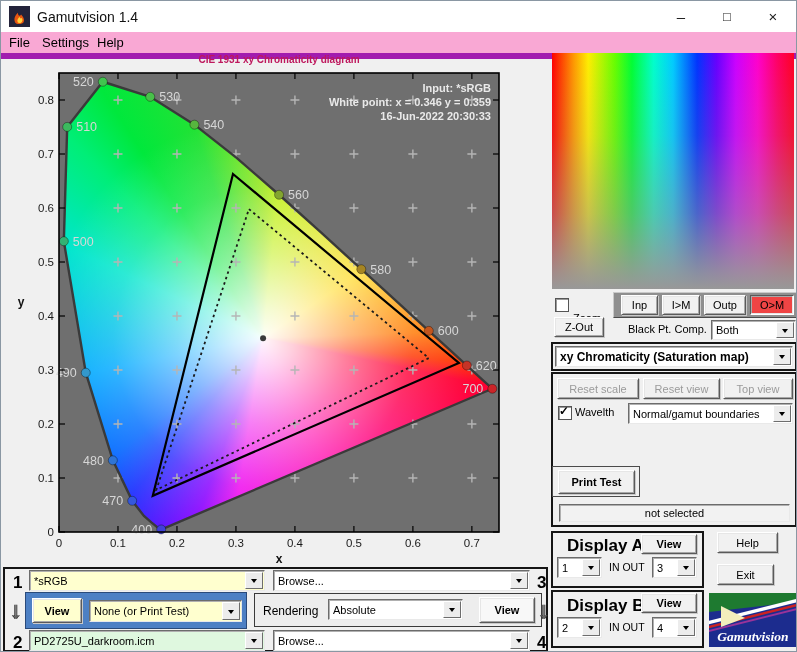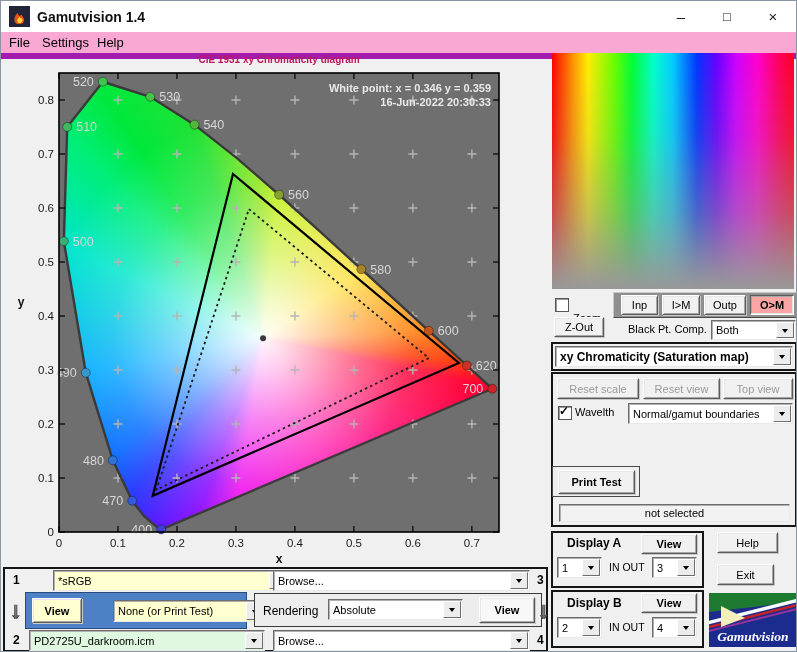--- a/index.html
+++ b/index.html
@@ -1,21 +1,21 @@
 <!DOCTYPE html>
 <html><head>
 <meta charset="utf-8">
 <style>
   html,body{margin:0;padding:0;background:#fff;}
   body{width:797px;height:652px;font-family:"Liberation Sans",sans-serif;}
   .win{position:relative;width:797px;height:652px;background:#f0f0f0;overflow:hidden;
        border:1px solid #8a97a3;box-sizing:border-box;}
   .titlebar{position:absolute;left:0;top:0;right:0;height:31px;background:#ffffff;}
   .appicon{position:absolute;left:8px;top:5px;width:21px;height:21px;}
-  .wtitle{position:absolute;left:36px;top:8px;font-size:14px;color:#111;font-weight:bold;}
+  .wtitle{position:absolute;left:36px;top:8px;font-size:14px;color:#111;}
   .winbtn{position:absolute;top:0;width:46px;height:31px;text-align:center;line-height:31px;
           font-size:15px;color:#222;}
   .menubar{position:absolute;left:0;top:31px;right:0;height:21px;background:#f9a8d4;
            border-bottom:6px solid #a21caf;}
   .menuitem{position:absolute;top:3px;font-size:13px;color:#000;}
   .chart-title{position:absolute;left:58px;top:53px;width:440px;text-align:center;
                font-size:10px;font-weight:bold;color:#be185d;}
   .plot-bg{position:absolute;left:58px;top:72px;width:440px;height:459px;background:#6f6f6f;}
   #horseshoe{position:absolute;left:58px;top:72px;width:440px;height:459px;}
   #chart-overlay{position:absolute;left:0;top:0;width:547px;height:566px;pointer-events:none;
@@ -29,46 +29,46 @@
       linear-gradient(to right, #ff0000 0%, #ff9900 9%, #ffee00 15%, #66ff00 26%,
         #00ff33 33%, #00ffcc 42%, #00ccff 50%, #0033ff 60%, #6600ff 68%, #cc00ff 76%,
         #ff00cc 85%, #ff0066 93%, #ff0022 100%);}
   .btn{position:absolute;background:#f1f1f1;border:1px solid;
        border-color:#ffffff #5a5a5a #5a5a5a #ffffff;
        box-shadow:inset 1px 1px 0 #e6e6e6, inset -1px -1px 0 #a8a8a8, 1px 1px 0 #c9c9c9;
        font-size:11px;color:#000;display:flex;align-items:center;justify-content:center;
        box-sizing:border-box;white-space:nowrap;font-family:inherit;}
   .btn.bold{font-weight:bold;}
   .btn.disabled{color:#9b9b9b;}
-  .btn.active{background:#fca5a5;border-color:#5a5a5a #ffffff #ffffff #5a5a5a;
-       box-shadow:inset -1px -1px 0 #e6e6e6, inset 1px 1px 0 #a8a8a8;font-weight:bold;}
+  .btn.active{background:#ef4444;border-color:#5a5a5a #ffffff #ffffff #5a5a5a;
+       box-shadow:inset -1px -1px 0 #e6e6e6, inset 1px 1px 0 #a8a8a8;font-weight:normal;}
   .panel-gray{position:absolute;background:#8f8f8f;border:1px solid;
        border-color:#c9c9c9 #4a4a4a #4a4a4a #c9c9c9;box-sizing:border-box;}
   .combo{position:absolute;background:#fff;border:1px solid;
        border-color:#6c6c6c #e9e9e9 #e9e9e9 #6c6c6c;
        box-shadow:inset 1px 1px 0 #b0b0b0;box-sizing:border-box;}
   .combo .txt{position:absolute;left:4px;top:50%;transform:translateY(-50%);
        font-size:11px;color:#000;white-space:nowrap;overflow:hidden;max-width:calc(100% - 20px);}
   .combo.boldtxt .txt{font-weight:bold;font-size:12px;}
   .combo .dd{position:absolute;top:1px;right:1px;bottom:1px;width:16px;background:#ececec;
        border:1px solid;border-color:#ffffff #6d6d6d #6d6d6d #ffffff;
        display:flex;align-items:center;justify-content:center;}
   .combo .dd::after{content:"";width:0;height:0;border:3.5px solid transparent;
        border-top:4.5px solid #000;margin-top:4px;}
-  .combo.yellow{background:#ffffcf;margin-left:24px;}
+  .combo.yellow{background:#ffffcf;}
   .combo.green{background:#dff8df;}
   .frame{position:absolute;border:2px solid #151515;box-sizing:border-box;}
   .thinframe{position:absolute;border:1px solid #4a4a4a;box-sizing:border-box;}
   .checkbox{position:absolute;width:12px;height:12px;background:#fff;border:1px solid #555;
        box-shadow:inset 1px 1px 0 #9a9a9a;}
   .checkbox.checked::after{content:"✓";position:absolute;left:0px;top:-3px;font-size:12px;
        font-weight:bold;color:#000;}
   .lbl{position:absolute;font-size:11px;color:#000;white-space:nowrap;}
   .lbl.bold{font-weight:bold;}
-  .lbl.big{font-size:12px;}
+  .lbl.big{font-size:17px;}
   .status-field{position:absolute;background:#f2f2f2;border:1px solid;
        border-color:#6c6c6c #e9e9e9 #e9e9e9 #6c6c6c;box-shadow:inset 1px 1px 0 #b0b0b0;
        font-size:11px;display:flex;align-items:center;justify-content:center;box-sizing:border-box;}
   .bluepanel{position:absolute;background:#4d80c4;border:1px solid #2a4a7a;box-sizing:border-box;}
   .renderbox{position:absolute;background:#ededed;border:1px solid #3a3a3a;box-sizing:border-box;}
   .bigarrow{position:absolute;font-size:24px;font-weight:bold;color:#666;
        text-shadow:1px 0 0 #333, -1px 0 0 #333;line-height:28px;}
 </style>
 </head>
 <body>
@@ -234,20 +234,21 @@
       <line x1="58" y1="153" x2="64" y2="153" stroke="#000" stroke-width="1.2"></line>
       <line x1="498" y1="153" x2="492" y2="153" stroke="#000" stroke-width="1.2"></line>
       <text x="53" y="157" text-anchor="end" font-size="11.5" fill="#1a1a1a">0.7</text>
       <line x1="58" y1="99" x2="64" y2="99" stroke="#000" stroke-width="1.2"></line>
       <line x1="498" y1="99" x2="492" y2="99" stroke="#000" stroke-width="1.2"></line>
       <text x="53" y="103" text-anchor="end" font-size="11.5" fill="#1a1a1a">0.8</text>
       <text x="278" y="562" text-anchor="middle" font-size="12" font-weight="bold" fill="#111">x</text>
       <text x="20" y="304.5" text-anchor="middle" font-size="12" font-weight="bold" fill="#111">y</text>
     </svg>
   <div class="chart-info">
+    <div>Input:  *sRGB</div>
     <div>White point:  x = 0.346  y = 0.359</div>
     <div>16-Jun-2022 20:30:33</div>
   </div>
 
   <div class="grad"></div>
 
   <span class="checkbox" style="left:554px;top:297px"></span>
   <span class="lbl" style="left:572px;top:311px">Zoom</span>
 
   <div class="panel-gray" style="left:612px;top:291px;width:184px;height:26px"></div>

